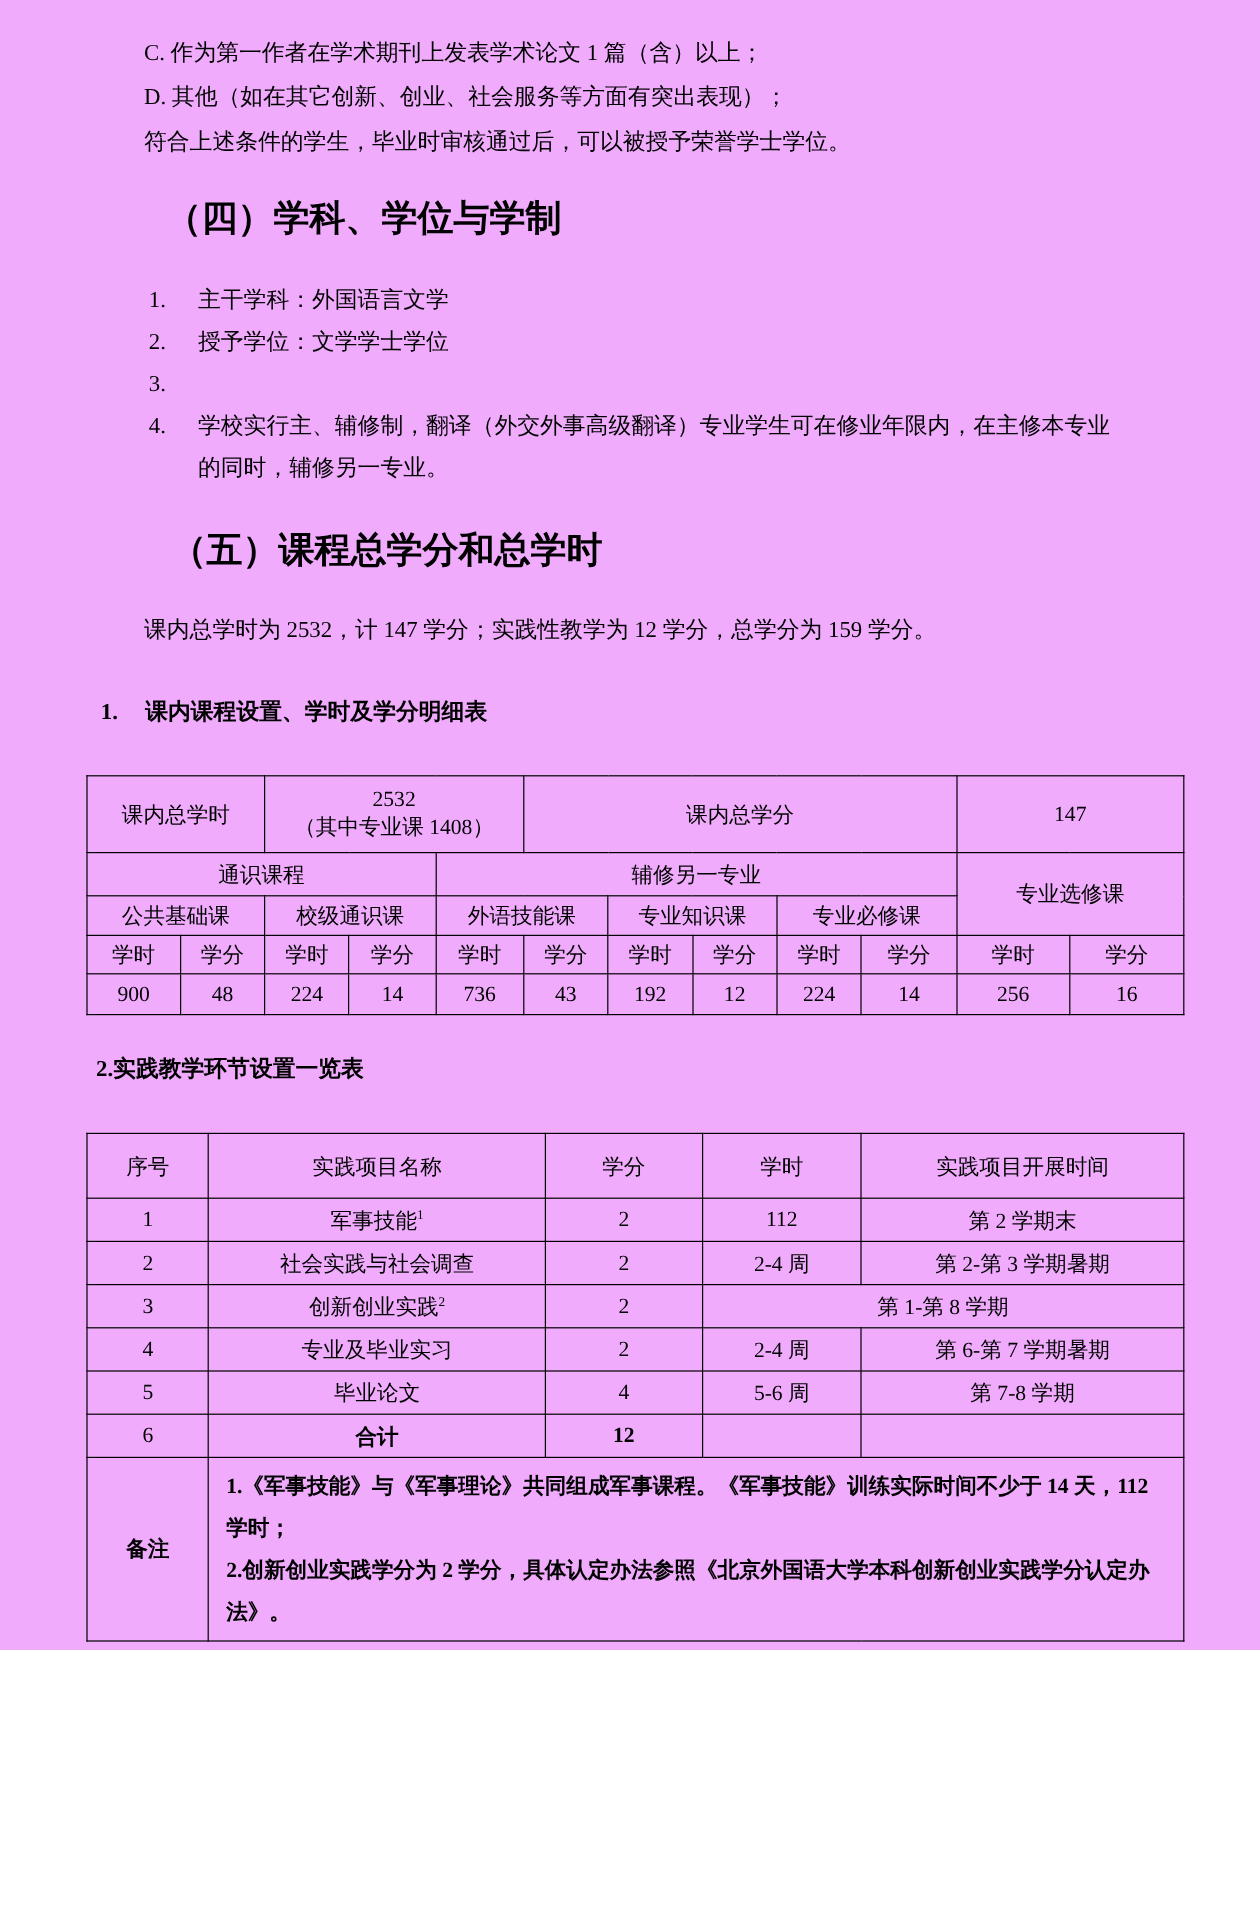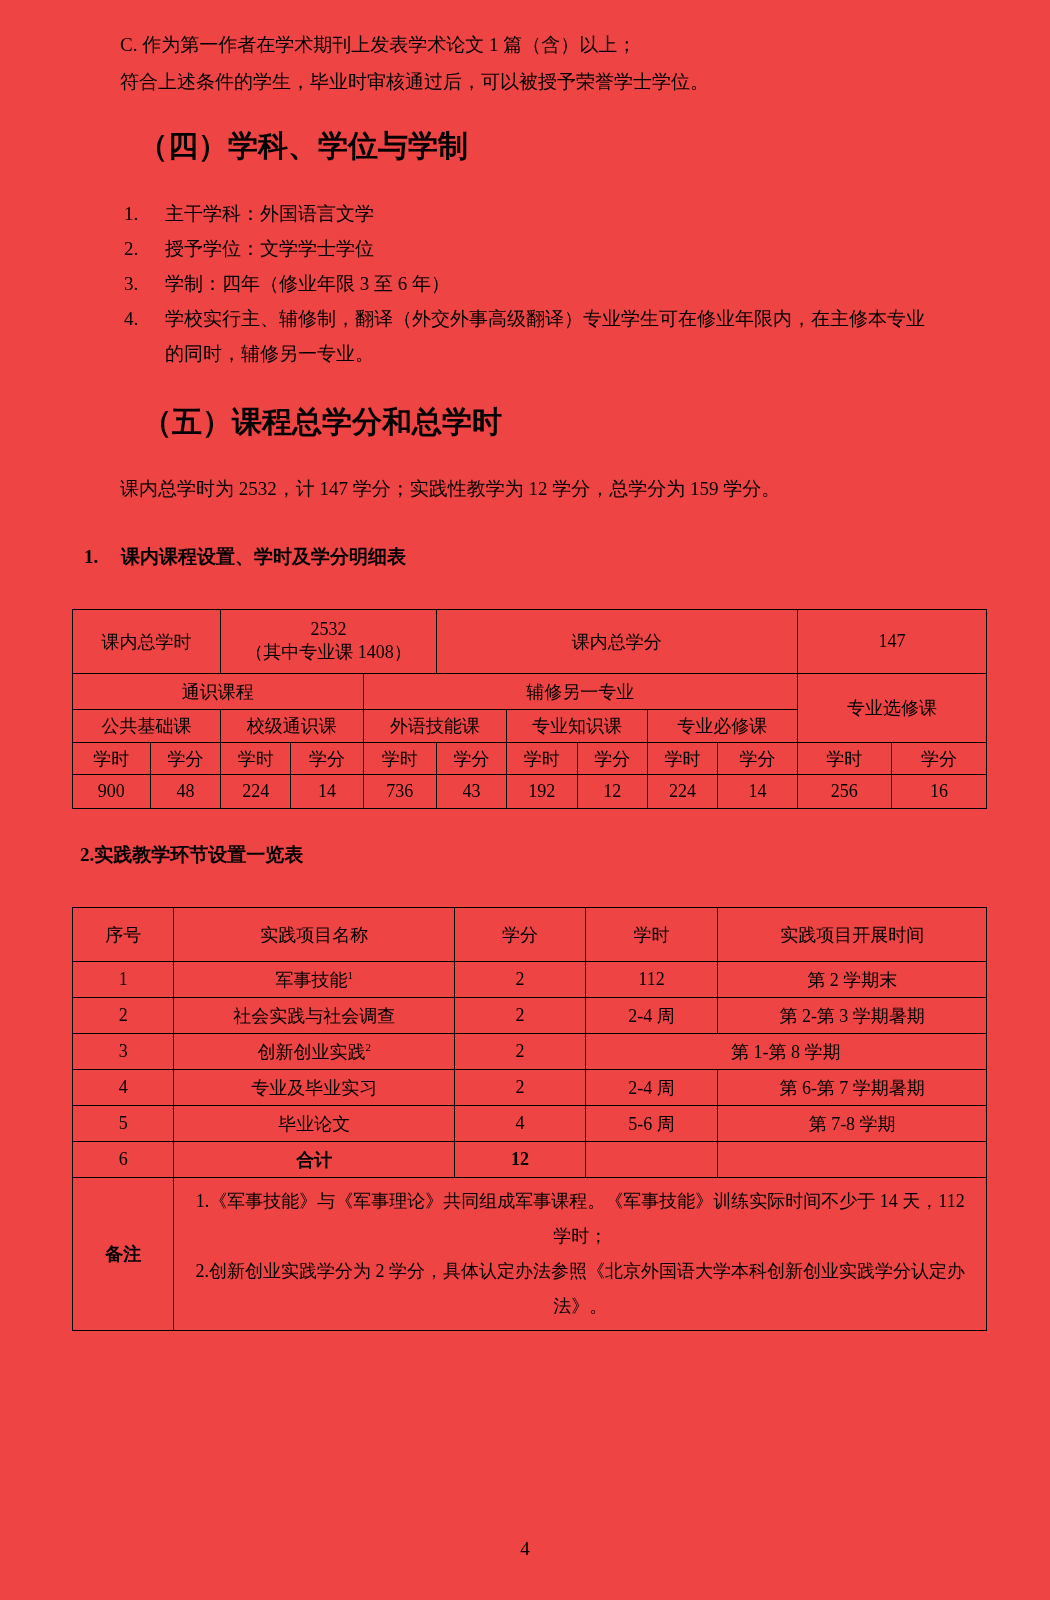--- a/index.html
+++ b/index.html
@@ -1,22 +1,22 @@
 <!DOCTYPE html>
 <html><head>
 <meta charset="utf-8">
 <style>
   html,body{margin:0;padding:0;background:#ffffff;}
   .page{
     position:relative;
     width:1050px;
-    height:1600px;
+    height:1375px;
     box-sizing:border-box;
     padding:26px 60px 0 72px;
-    background:#ef4444;
+    background:#f0abfc;
     color:#000000;
     font-family:"Liberation Serif","DejaVu Serif",serif;
     font-size:19px;
     overflow:hidden;
   }
   .intro{margin-left:48px;line-height:37px;}
   .intro p{margin:0;}
   .sec-heading{
     font-weight:bold;
     font-size:30px;
@@ -55,59 +55,60 @@
   .t1 .r2 td{height:35px;}
   .t1 .r3 td{height:32px;}
   .t1 .r4 td{height:31px;}
   .t1 .r5 td{height:33px;}
   .t2 .rh td{height:53px;}
   .t2 .rr td{height:35px;}
   .t2 .total-label,.t2 .total-val{font-weight:bold;}
   .t2 .notes-row td{height:123px;}
   .t2 .notes-label{font-weight:bold;}
   .t2 .notes-cell{
-    text-align:center;
+    text-align:left;
     padding:6px 14px;
     line-height:35px;
+    font-weight:bold;
   }
   .t2 .notes-cell p{margin:0;}
   sup{font-size:11px;line-height:0;}
   .page-num{
     position:absolute;
     left:0;
     top:1538px;
     width:100%;
     text-align:center;
     font-size:19px;
   }
 </style>
 </head>
 <body>
 
 <div class="page">
 
   <div class="intro">
     <p>C. 作为第一作者在学术期刊上发表学术论文 1 篇（含）以上；</p>
+    <p>D. 其他（如在其它创新、创业、社会服务等方面有突出表现）；</p>
     <p>符合上述条件的学生，毕业时审核通过后，可以被授予荣誉学士学位。</p>
   </div>
 
   <div class="sec-heading h4">（四）学科、学位与学制</div>
 
   <div class="num-list">
     <div class="num-item">
       <span class="no">1.</span>
       <div class="txt">主干学科：外国语言文学</div>
     </div>
     <div class="num-item">
       <span class="no">2.</span>
       <div class="txt">授予学位：文学学士学位</div>
     </div>
     <div class="num-item">
       <span class="no">3.</span>
-      <div class="txt">学制：四年（修业年限 3 至 6 年）</div>
     </div>
     <div class="num-item">
       <span class="no">4.</span>
       <div class="txt">学校实行主、辅修制，翻译（外交外事高级翻译）专业学生可在修业年限内，在主修本专业的同时，辅修另一专业。</div>
     </div>
   </div>
 
   <div class="sec-heading h5">（五）课程总学分和总学时</div>
 
   <p class="para">课内总学时为 2532，计 147 学分；实践性教学为 12 学分，总学分为 159 学分。</p>

